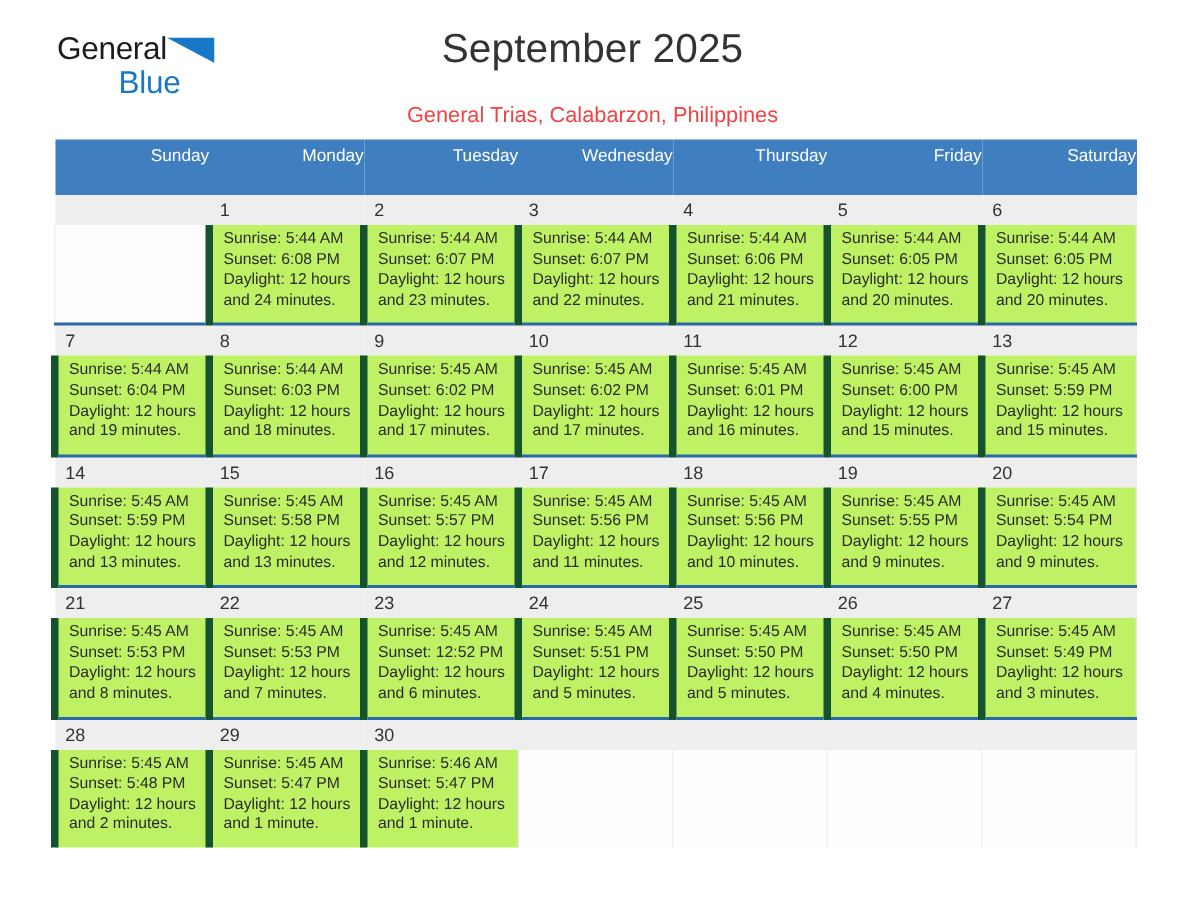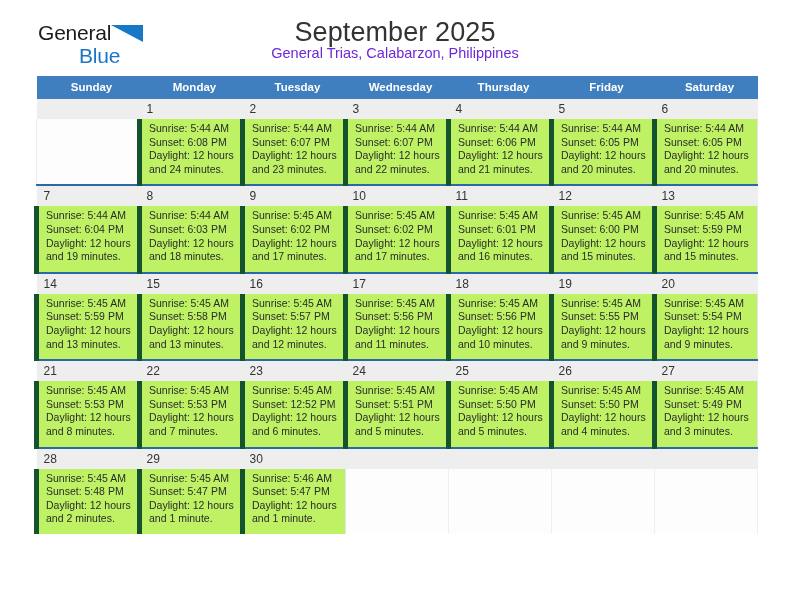--- a/index.html
+++ b/index.html
@@ -18,21 +18,21 @@
     position: relative;
     width: 792px;
     height: 612px;
     box-sizing: border-box;
     padding: 0 34px;
   }
 
   
   .header {
     position: relative;
-    height: 76px;
+    height: 93px;
     padding-top: 18px;
     box-sizing: border-box;
   }
   .brand {
     position: absolute;
     left: 4px;
     top: 22px;
     width: 230px;
     line-height: 1;
   }
@@ -66,38 +66,38 @@
   }
   .cal-title {
     font-size: 27px;
     font-weight: normal;
     color: #333333;
     line-height: 1.05;
     letter-spacing: 0.1px;
   }
   .cal-sub {
     font-size: 14.5px;
-    color: #6d28d9;
-    margin-top: 0;
+    color: #ef4444;
+    margin-top: 24px;
     line-height: 1.1;
   }
 
   
   .calendar {
     width: 724px;
     border-collapse: collapse;
     table-layout: fixed;
   }
   .calendar th {
     background: #3f7fbf;
     color: #ffffff;
     font-size: 11.5px;
-    font-weight: bold;
-    text-align: center;
-    padding: 5px 0 6px 7px;
+    font-weight: normal;
+    text-align: right;
+    padding: 5px 0 20px 7px;
     height: 20px;
     box-sizing: border-box;
   }
   .daynum-row td {
     background: #eeeeee;
     border-top: 2px solid #2a68a8;
     font-size: 12px;
     color: #333333;
     padding: 3px 0 3px 7px;
     height: 18px;

